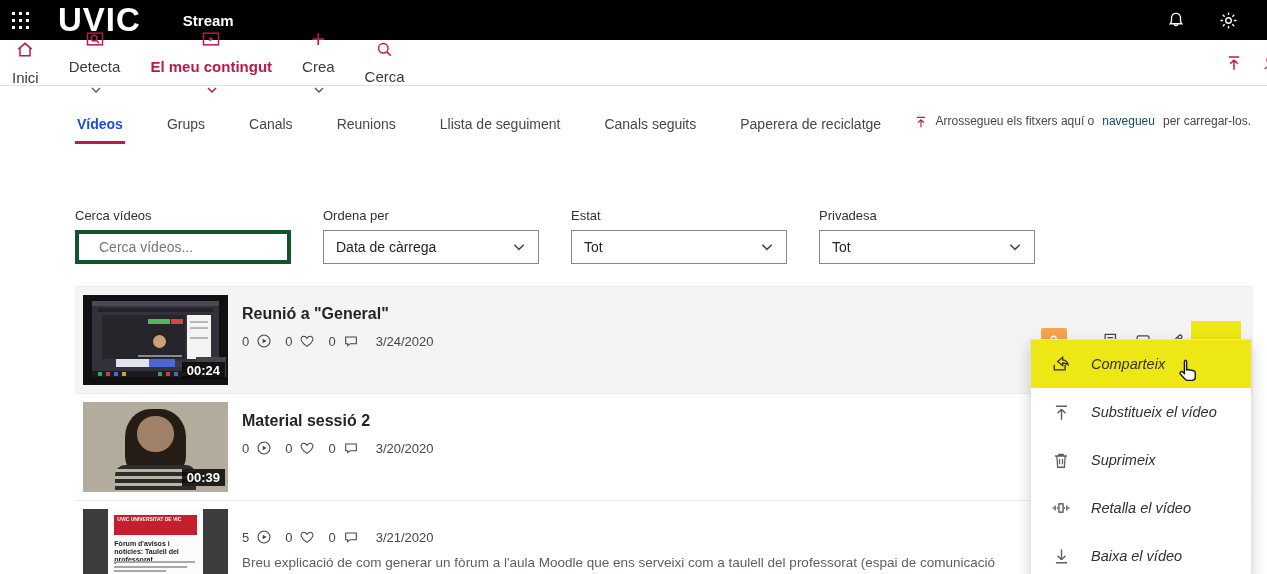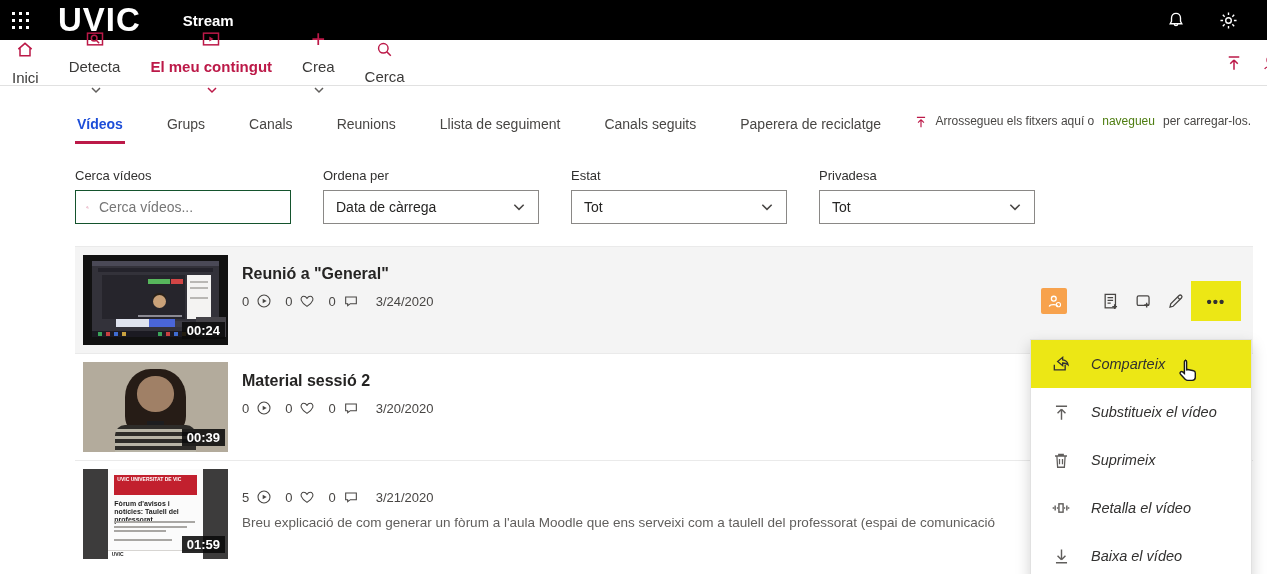--- a/index.html
+++ b/index.html
@@ -25,26 +25,26 @@
   .partial-icon { position:absolute; right:-4px; top:14px; width:10px; height:18px; overflow:hidden; color:#bc1948; font-size:15px; }
 
   
   .content { padding:0 14px 0 75px; position:relative; }
 
   .tabs-row { display:flex; align-items:flex-start; padding-top:30px; position:relative; }
   .tab { font-size:14px; color:#484644; margin-right:40px; padding:0 2px 12px 2px; cursor:pointer; white-space:nowrap; position:relative; }
   .tab.active { color:#1d4ed8; font-weight:700; }
   .tab.active::after { content:""; position:absolute; left:0; right:0; bottom:0; height:3px; background:#bc1948; }
   .upload-hint { position:absolute; right:2px; top:28px; font-size:12px; color:#484644; display:flex; gap:8px; white-space:nowrap; }
-  .upload-hint a { color:#4d7c0f; text-decoration:none; cursor:pointer; }
+  .upload-hint a { color:#0c4a6e; text-decoration:none; cursor:pointer; }
 
   .filters { display:flex; gap:32px; margin-top:24px; }
-  .filter-group { width:216px; }
+  .filter-group { width:216px;margin-top:40px; }
   .filter-label { font-size:13px; color:#323130; margin-bottom:7px; }
-  .searchbox { height:34px; border:1px solid #14532d; background:#fff; display:flex; align-items:center; padding:0 10px; gap:10px; }
+  .searchbox { height:34px; border:4px solid #14532d; background:#fff; display:flex; align-items:center; padding:0 10px; gap:10px; }
   .searchbox input { border:none; outline:none; flex:1; font-size:14px; color:#323130;
     font-family:"Liberation Sans", sans-serif; background:transparent; }
   .searchbox input::placeholder { color:#767676; }
   .selectbox { height:34px; border:1px solid #8a8886; background:#fff; display:flex; align-items:center; justify-content:space-between; padding:0 12px; font-size:14px; color:#252423; cursor:pointer;text-align:right; }
 
   
   .video-list { margin-top:22px; }
   .video-row { display:flex; gap:14px; padding:8px; border-top:1px solid #eaeaea; position:relative; min-height:106px; }
   .video-row.hovered { background:#f4f4f4; }
   .thumb { position:relative; width:145px; height:90px; background:#111; flex-shrink:0; cursor:pointer; overflow:hidden; }

